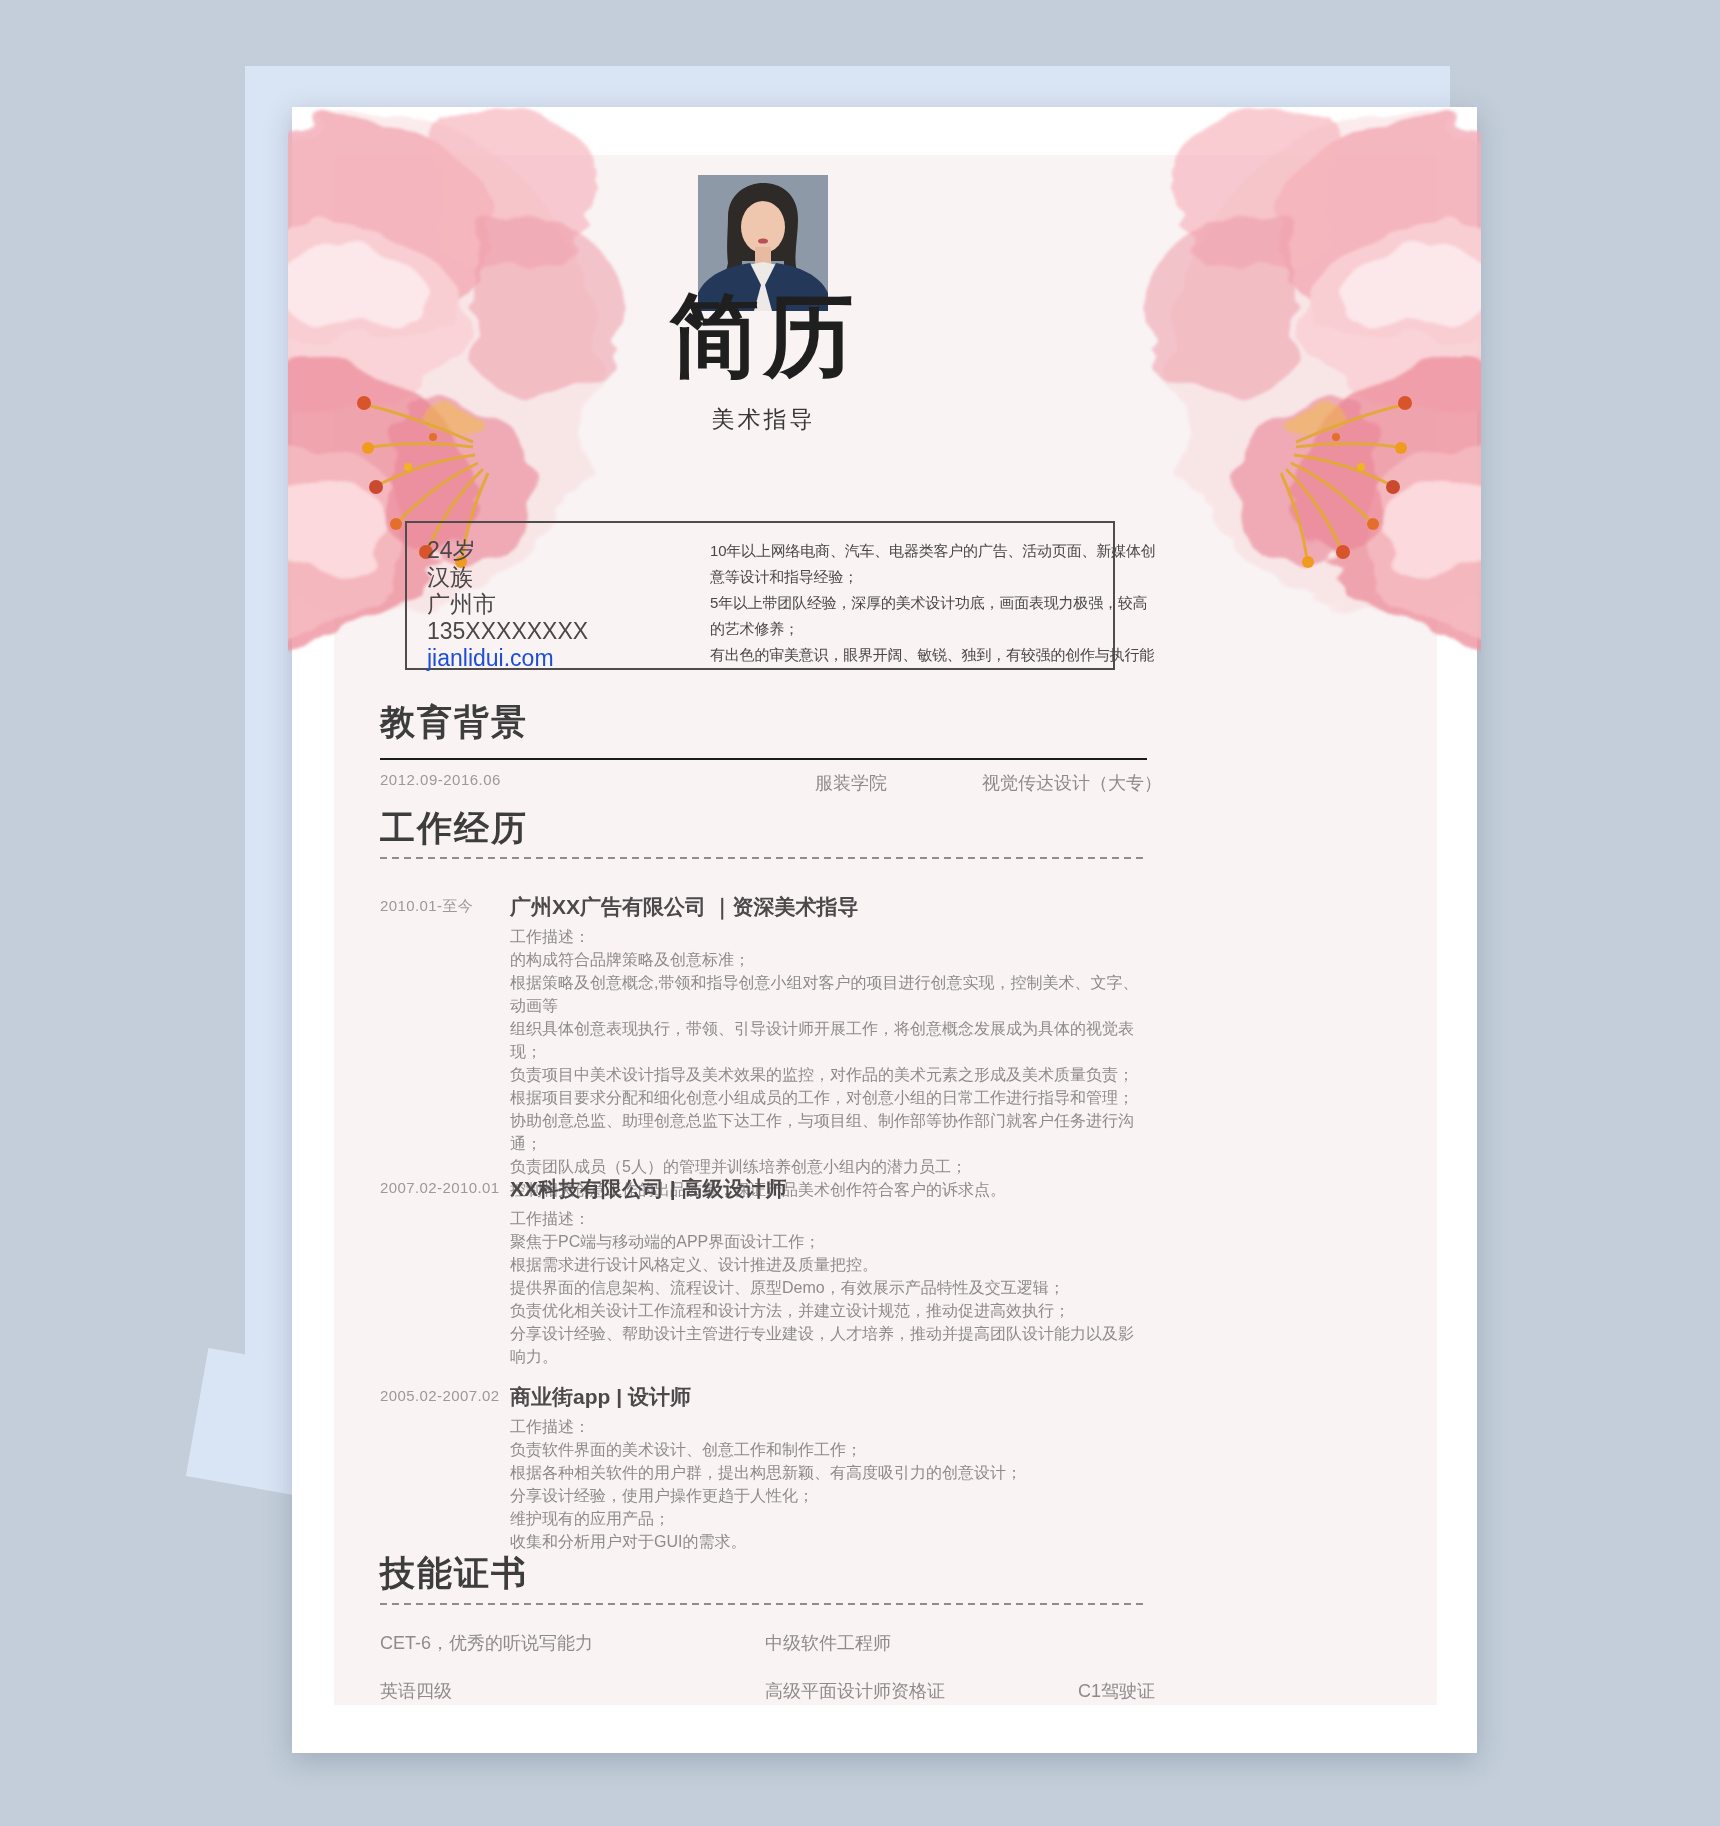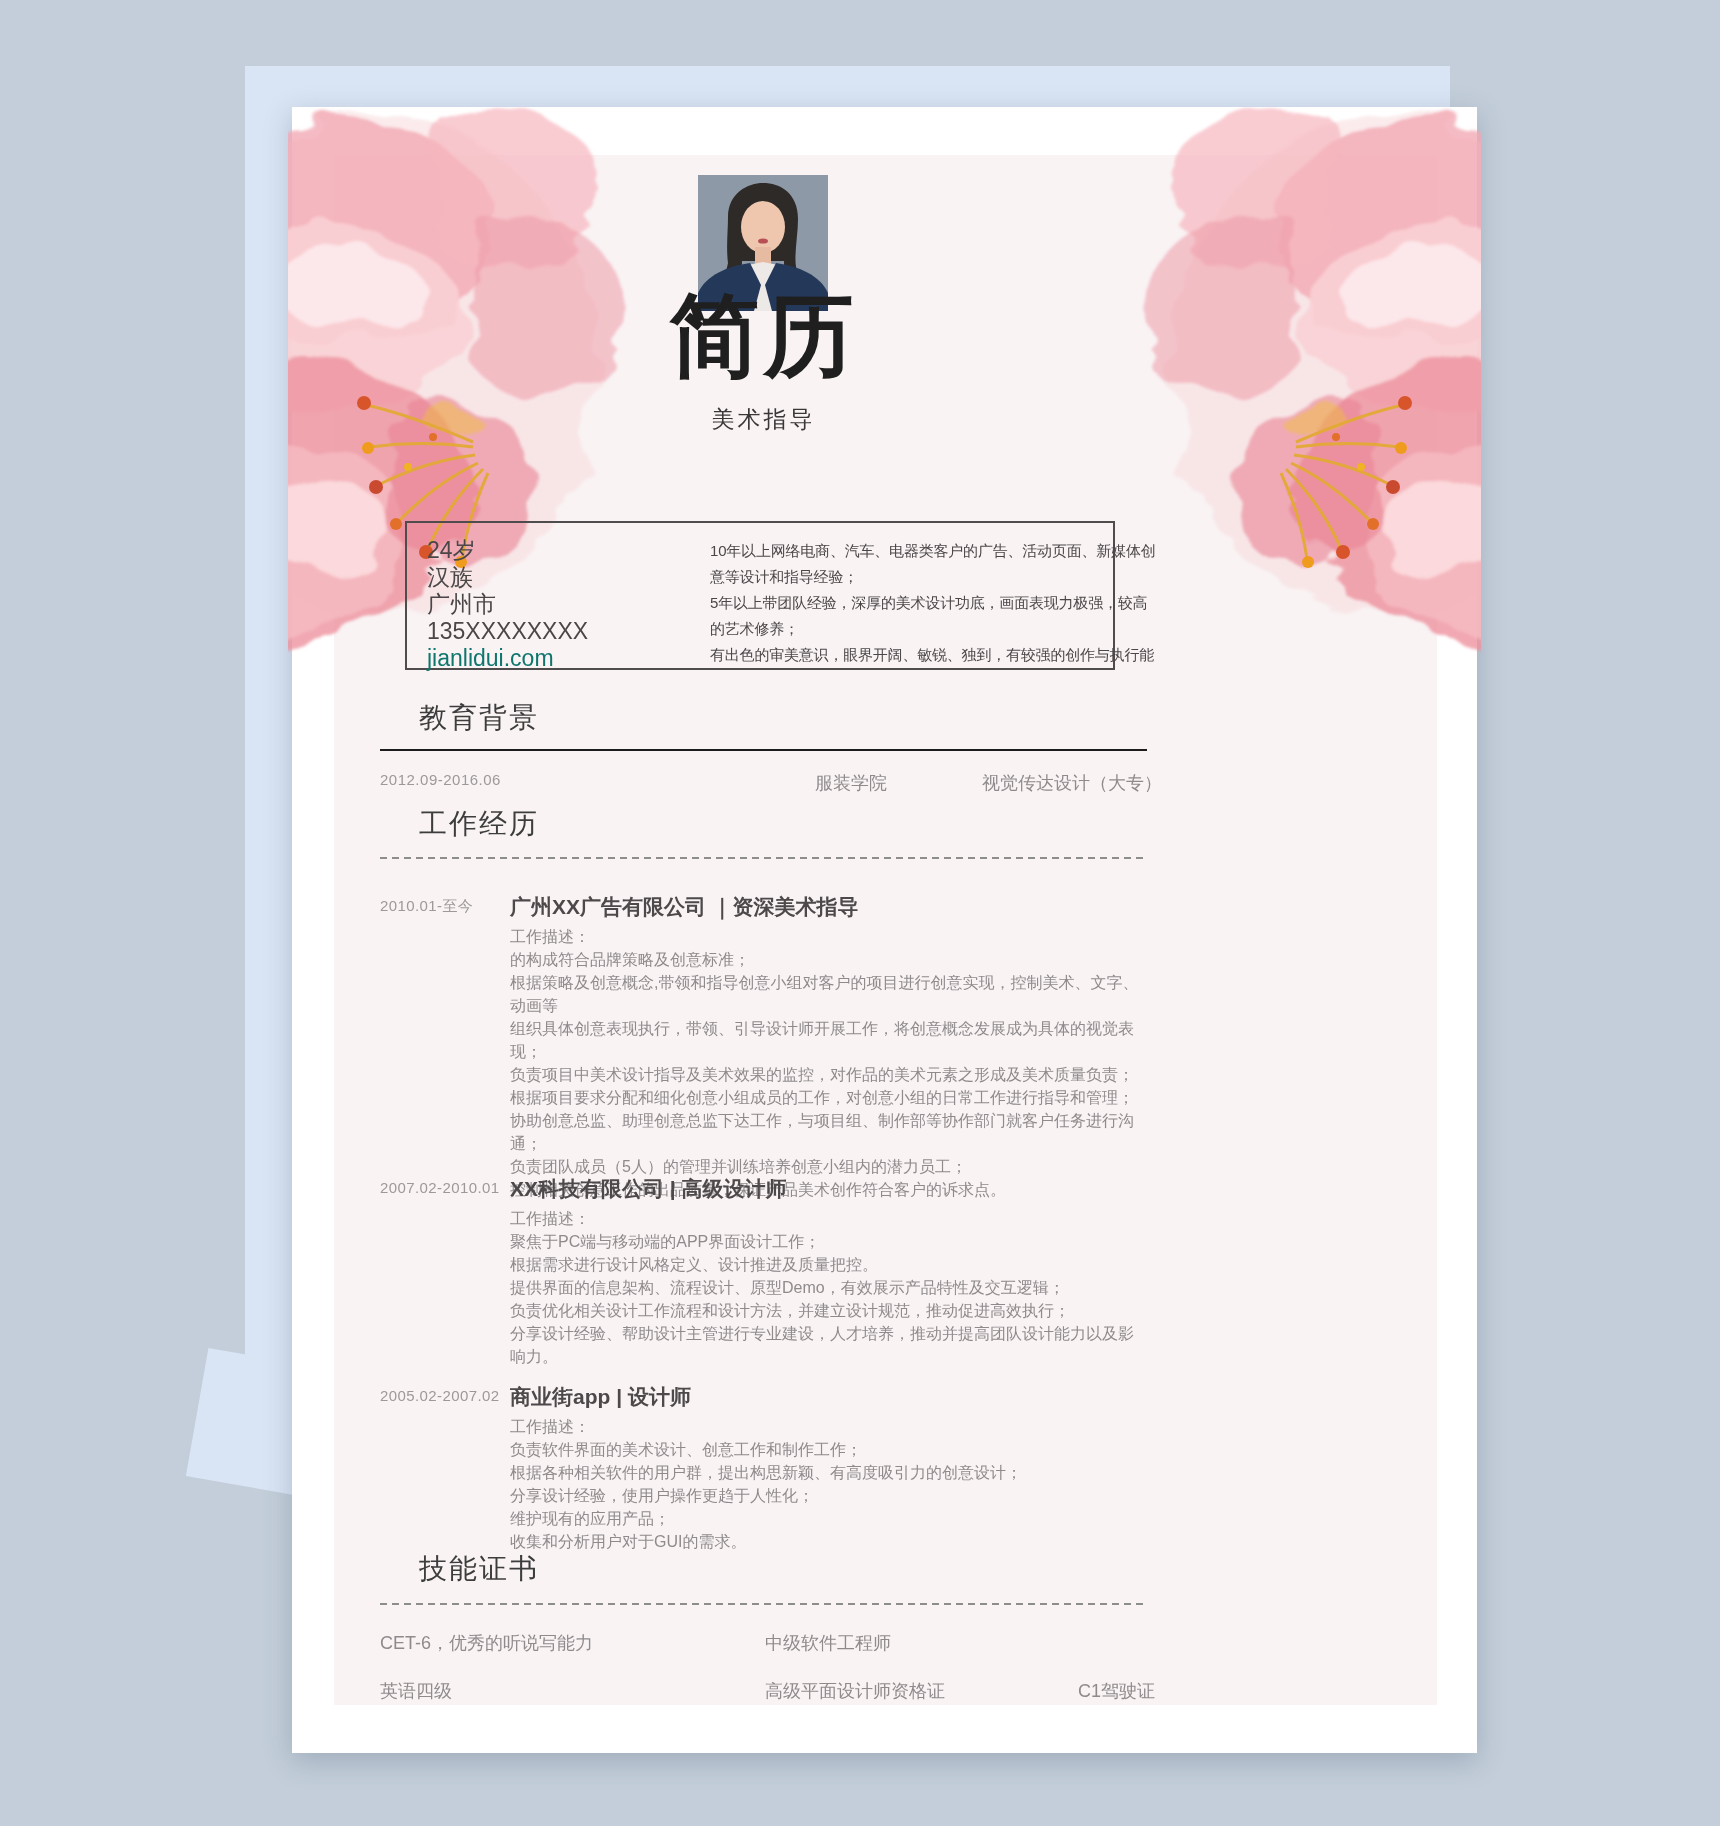--- a/index.html
+++ b/index.html
@@ -19,24 +19,24 @@
   .flower{position:absolute;top:0;pointer-events:none;}
   .flower-left{left:-4px;}
   .flower-right{right:-4px;transform:scaleX(-1);}
   .photo{position:absolute;left:406px;top:68px;width:130px;height:136px;}
   .h-title{position:absolute;left:88px;top:178px;width:767px;text-align:center;
            font-size:90px;font-weight:900;color:var(--dark-text);letter-spacing:4px;line-height:1.15;}
   .h-sub{position:absolute;left:88px;top:297px;width:767px;text-align:center;
          font-size:23px;color:#3a3738;letter-spacing:3px;}
   .info-box{position:absolute;left:113px;top:414px;width:710px;height:149px;border:2px solid var(--box-border);}
   .info-left{position:absolute;left:20px;top:14px;font-size:23px;line-height:27px;color:var(--info-text);}
-  .info-left .muted{color:#0f766e;}
+  .info-left .muted{color:#1d4ed8;}
   .info-right{position:absolute;left:303px;top:15px;width:452px;font-size:15px;line-height:26px;
               color:var(--info-text);letter-spacing:-.2px;}
-  .sec-title{font-size:28px;color:var(--heading);letter-spacing:2px;font-weight:400;margin-left:39px;}
+  .sec-title{font-size:35px;color:var(--heading);letter-spacing:2px;font-weight:700;}
   .edu-head{position:absolute;left:88px;top:592px;width:767px;padding-bottom:12px;border-bottom:2px solid var(--rule-dark);}
   .edu-row{position:absolute;left:88px;top:664px;width:782px;height:26px;font-size:18px;color:var(--body-gray);}
   .edu-period{position:absolute;left:0;top:0;font-size:15px;color:var(--date-gray);letter-spacing:.5px;}
   .edu-school{position:absolute;left:435px;top:0;}
   .edu-major{position:absolute;right:0;top:0;}
   .work-head{position:absolute;left:88px;top:698px;}
   .dash-line{position:absolute;left:88px;width:767px;height:2px;
              background:repeating-linear-gradient(90deg,var(--rule-dash) 0 7px,transparent 7px 12px);}
   .dash-work{top:750px;}
   .dash-skills{top:1496px;}

